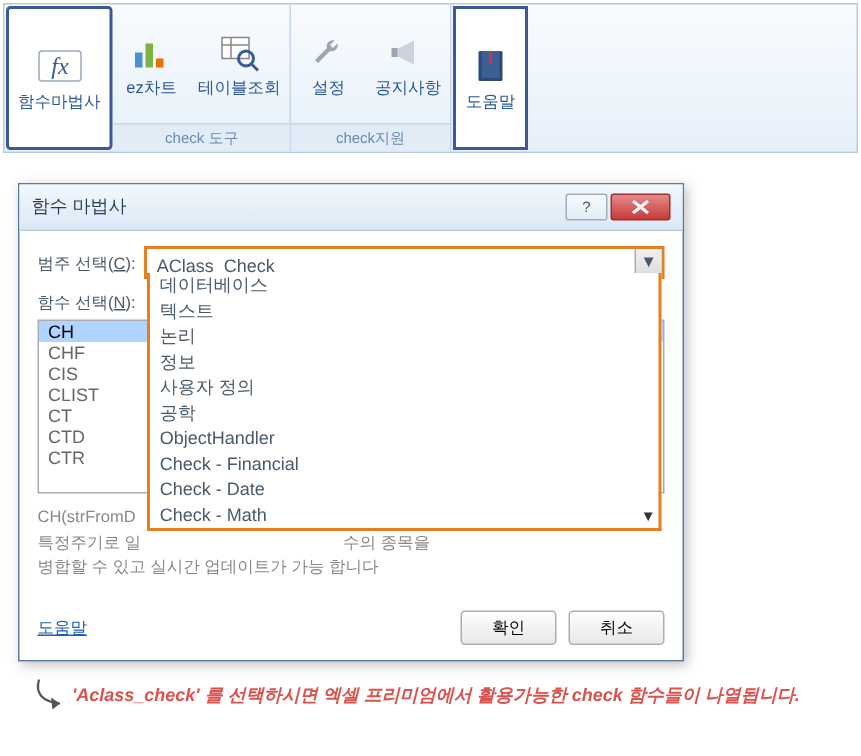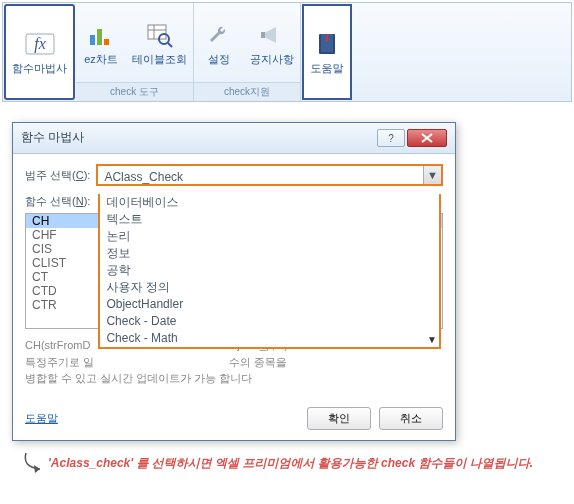--- a/index.html
+++ b/index.html
@@ -30,21 +30,21 @@
     .form-label .u { text-decoration: underline; }
     .search-row { display:flex; gap:8px; align-items:center; }
     .text-input { flex:1; border:1px solid #abadb3; padding:4px 6px; font-size:12px; height:24px; background:#fff; }
     .btn { border:1px solid #abadb3; background:linear-gradient(#fefefe,#e8e8e8); padding:3px 12px; border-radius:3px; font-size:11px; cursor:pointer; min-width:64px; }
     
     .category-row { display:flex; align-items:center; gap:6px; position:relative; }
     .combo { flex:1; position:relative; border:2px solid #e67e22; background:#fff; height:22px; display:flex; align-items:flex-end; }
     .combo-text { flex:1; padding:0 6px; font-size:12px; }
     .combo-arrow { width:18px; height:100%; background:linear-gradient(#f1f1f1,#dcdcdc); border-left:1px solid #abadb3; display:flex; align-items:center; justify-content:center; }
     
-    .dropdown { position:absolute; top:28px; left:0; right:0; border:2px solid #e67e22; border-top:none; background:#fff; z-index:10; max-height:190px; overflow:hidden; }
+    .dropdown { position:absolute; top:16px; left:0; right:0; border:2px solid #e67e22; border-top:none; background:#fff; z-index:10; max-height:190px; overflow:hidden; }
     .dropdown-inner { overflow-y:auto; max-height:186px;}
     .dropdown-item { padding:1px 6px; font-size:12px; line-height:15px; cursor:pointer; }
     .dropdown-scroll-arrow { position:absolute; right:2px; bottom:2px; font-size:10px; color:#333;}
     .listbox { border:1px solid #abadb3; background:#fff; height:116px; width:100%; overflow:hidden; }
     .list-item { padding:0 6px; font-size:12px; line-height:14px; color:#666; }
     .list-item.selected { background:#aed4ff; color:#000; }
     
     .desc { font-size:11px; color:#888; line-height:1.5; margin-top:8px; }
     
     .dialog-footer { display:flex; justify-content:space-between; align-items:center; padding:10px 12px; }
@@ -159,23 +159,24 @@
       <div class="combo">
         <div class="combo-text">AClass_Check</div>
         <div class="combo-arrow">▼</div>
 
         <div class="dropdown">
           <div class="dropdown-inner">
             <div class="dropdown-item">데이터베이스</div>
             <div class="dropdown-item">텍스트</div>
             <div class="dropdown-item">논리</div>
             <div class="dropdown-item">정보</div>
+            <div class="dropdown-item">사용자 정의</div>
             <div class="dropdown-item">공학</div>
-            <div class="dropdown-item">사용자 정의</div>
             <div class="dropdown-item">ObjectHandler</div>
+            <div class="dropdown-item">Check - Financial</div>
             <div class="dropdown-item">Check - Date</div>
             <div class="dropdown-item">Check - Math</div>
 
           </div>
           <div class="dropdown-scroll-arrow">▼</div>
         </div>
       </div>
     </div>
 
     <div class="form-row" style="margin-top:2px">

